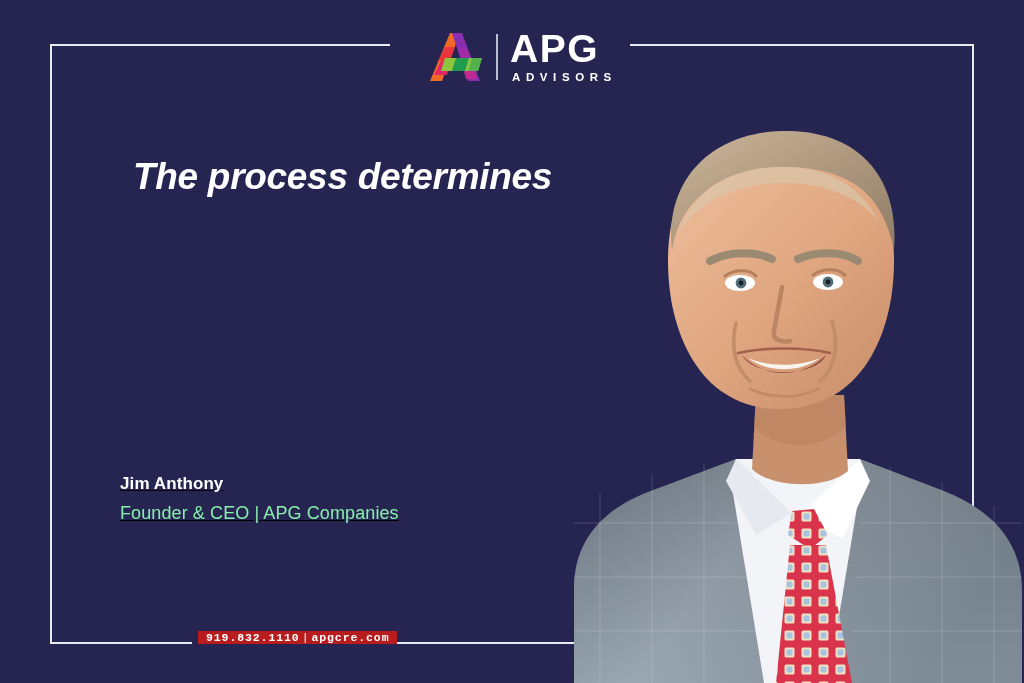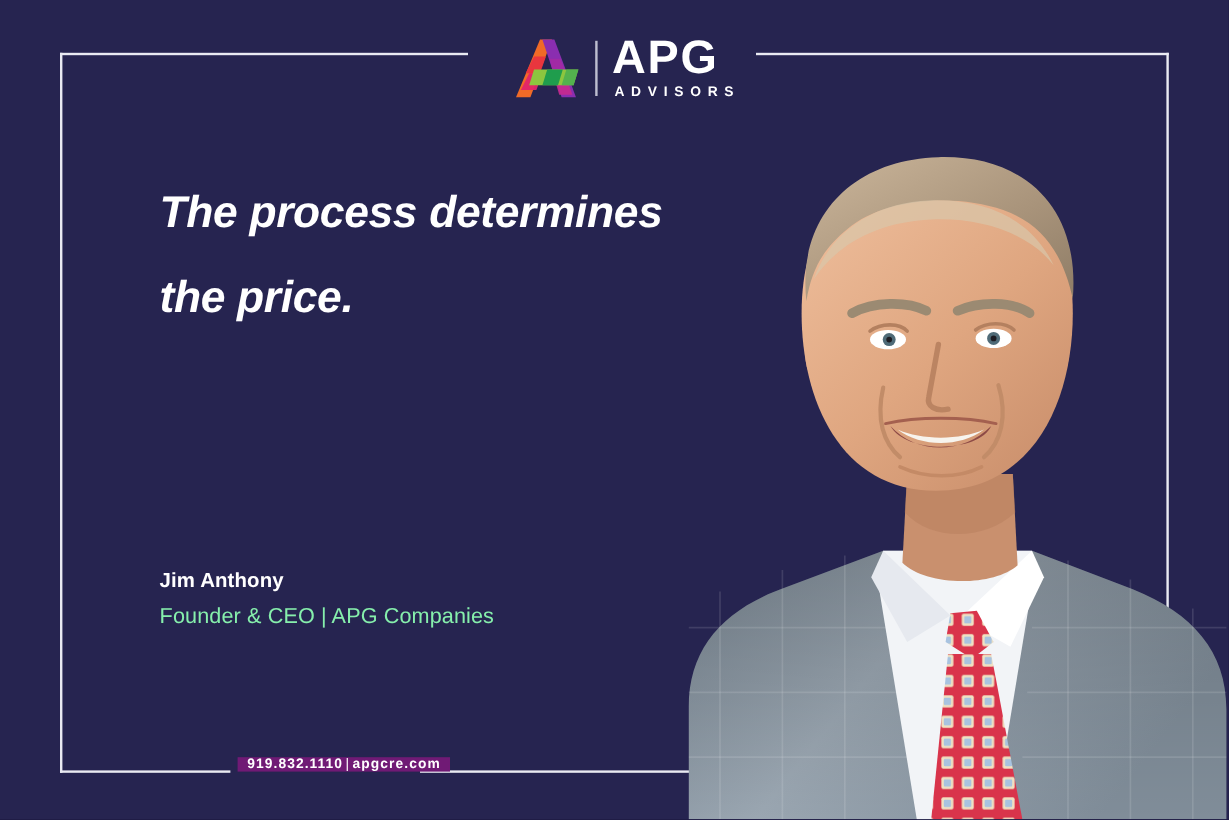--- a/index.html
+++ b/index.html
@@ -101,23 +101,24 @@
     letter-spacing: -.3px;
     line-height: 1.0;
     margin-bottom: 34px;
     white-space: nowrap;
     font-style: italic;
   }
   .quote-para-gap { height: 22px; }
 
   .attribution {
     position: absolute;
-    left: 133px;
+    left: 120px;
     top: 474px;
     z-index: 5;
+    text-decoration: underline;
   }
   .attr-name {
     font-size: 17px;
     font-weight: 700;
     color: #ffffff;
     letter-spacing: .1px;
     margin-bottom: 9px;
   }
   .attr-role {
     font-size: 18px;
@@ -129,23 +130,24 @@
   
   .footer-contact {
     position: absolute;
     left: 198px;
     top: 631px;
     z-index: 7;
     font-size: 11.5px;
     font-weight: 700;
     color: #ffffff;
     letter-spacing: .9px;
-    background: #701a75;
+    background: #b91c1c;
     padding: 0 8px;
     white-space: nowrap;
+    font-family: Liberation Mono, monospace;
   }
   .footer-sep { padding: 0 2px; font-weight: 400; }
 </style>
 </head>
 <body>
 
 <div class="card">
 
   <div class="frame-line frame-left"></div>
   <div class="frame-line frame-right"></div>
@@ -260,21 +262,20 @@
     </svg>
     <div class="logo-divider"></div>
     <div class="logo-wordblock">
       <div class="logo-apg">APG</div>
       <div class="logo-advisors">ADVISORS</div>
     </div>
   </div>
 
   <div class="quote-block">
     <div class="quote-line">The process determines</div>
-    <div class="quote-line">the price.</div>
     <div class="quote-para-gap"></div>
   </div>
 
   <div class="attribution">
     <div class="attr-name">Jim Anthony</div>
     <div class="attr-role">Founder &amp; CEO | APG Companies</div>
   </div>
 
   <div class="footer-contact">
     <span>919.832.1110</span><span class="footer-sep">|</span><span>apgcre.com</span>

